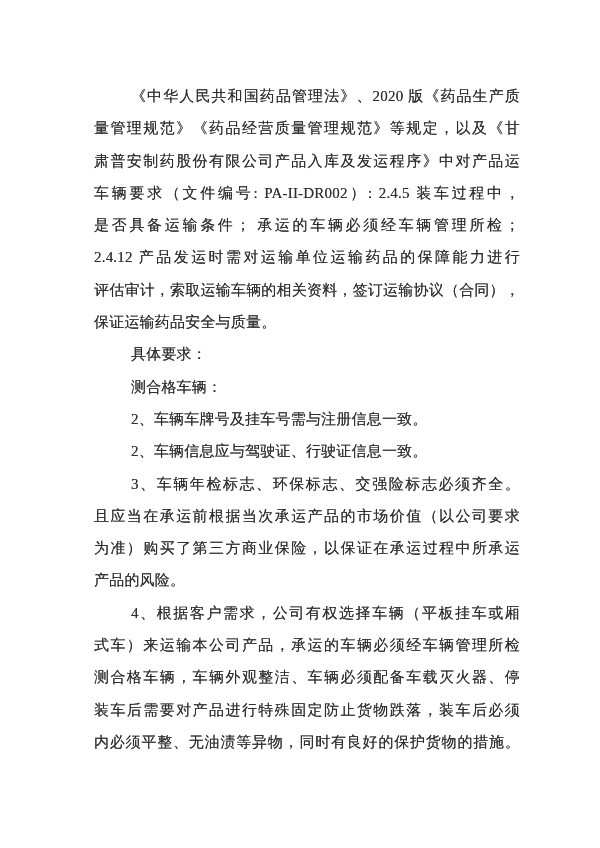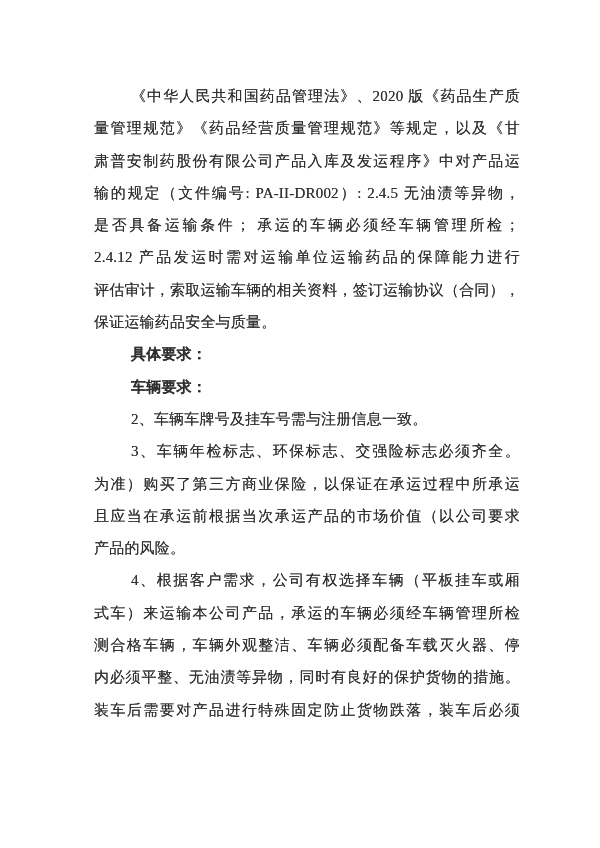--- a/index.html
+++ b/index.html
@@ -31,42 +31,43 @@
     white-space: normal;
   }
   .line.fill {
     text-align: justify;
     text-align-last: justify;
   }
   .line.indent {
     text-indent: 37px;
   }
   .line.bold {
-    font-weight: bold;
+    font-weight: normal;
   }
 </style>
 </head>
 <body>
 
 <div class="page" style="background: rgb(255, 255, 255); color: rgb(46, 46, 46);">
   <main class="text-block" id="doc-lines">
       <p class="line indent fill">《中华人民共和国药品管理法》、2020 版《药品生产质</p>
       <p class="line fill">量管理规范》《药品经营质量管理规范》等规定，以及《甘</p>
       <p class="line fill">肃普安制药股份有限公司产品入库及发运程序》中对产品运</p>
-      <p class="line fill">输的规定（文件编号: PA-II-DR002）: 2.4.5 无油渍等异物，</p>
+      <p class="line fill">车辆要求（文件编号: PA-II-DR002）: 2.4.5 装车过程中，</p>
       <p class="line fill">是否具备运输条件； 承运的车辆必须经车辆管理所检；</p>
       <p class="line fill">2.4.12 产品发运时需对运输单位运输药品的保障能力进行</p>
       <p class="line fill">评估审计，索取运输车辆的相关资料，签订运输协议（合同），</p>
       <p class="line">保证运输药品安全与质量。</p>
       <p class="line bold indent">具体要求：</p>
-      <p class="line bold indent">车辆要求：</p>
+      <p class="line bold indent">测合格车辆：</p>
       <p class="line indent">2、车辆车牌号及挂车号需与注册信息一致。</p>
+      <p class="line indent">2、车辆信息应与驾驶证、行驶证信息一致。</p>
       <p class="line indent fill">3、车辆年检标志、环保标志、交强险标志必须齐全。</p>
+      <p class="line fill">且应当在承运前根据当次承运产品的市场价值（以公司要求</p>
       <p class="line fill">为准）购买了第三方商业保险，以保证在承运过程中所承运</p>
-      <p class="line fill">且应当在承运前根据当次承运产品的市场价值（以公司要求</p>
       <p class="line">产品的风险。</p>
       <p class="line indent fill">4、根据客户需求，公司有权选择车辆（平板挂车或厢</p>
       <p class="line fill">式车）来运输本公司产品，承运的车辆必须经车辆管理所检</p>
       <p class="line fill">测合格车辆，车辆外观整洁、车辆必须配备车载灭火器、停</p>
+      <p class="line fill">装车后需要对产品进行特殊固定防止货物跌落，装车后必须</p>
       <p class="line fill">内必须平整、无油渍等异物，同时有良好的保护货物的措施。</p>
-      <p class="line fill">装车后需要对产品进行特殊固定防止货物跌落，装车后必须</p>
     </main>
 </div>
 
 </body></html>

